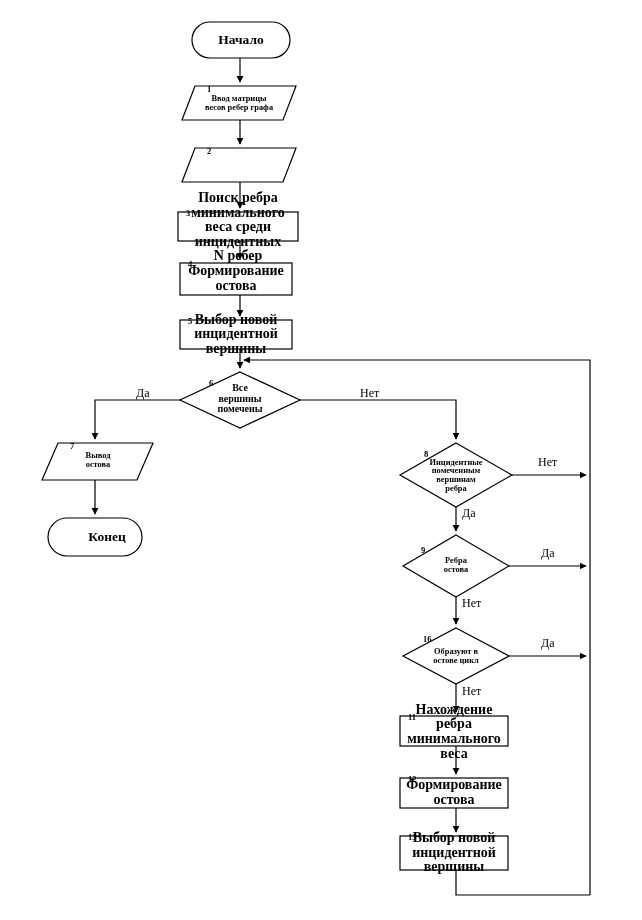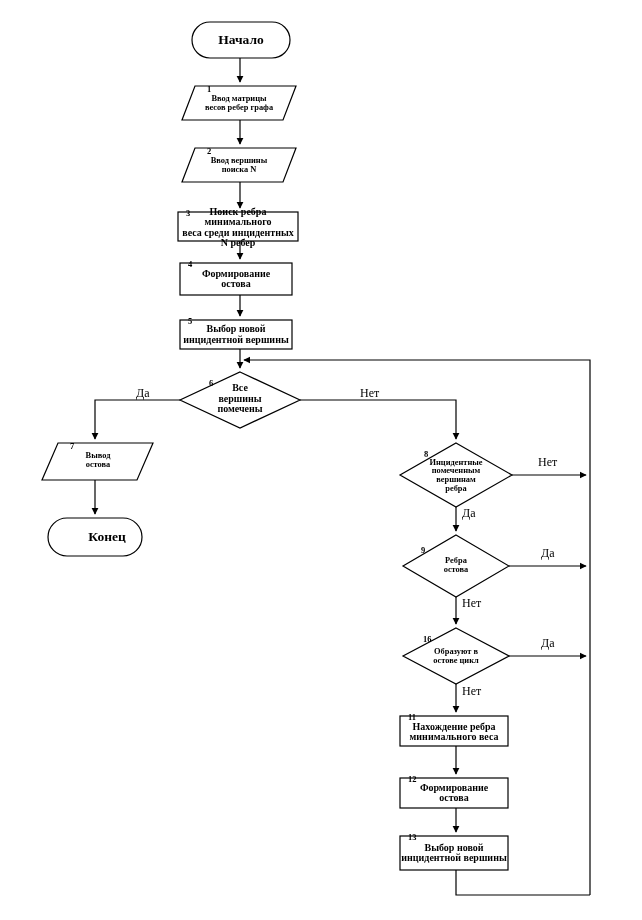--- a/index.html
+++ b/index.html
@@ -42,21 +42,21 @@
     color: #000000;
     line-height: 1.04;
     pointer-events: none;
     white-space: pre-line;
     display: flex;
     align-items: center;
     justify-content: center;
   }
   .term-label { font-size: 13.5px; }
   .io-label   { font-size: 8.4px; }
-  .proc-label { font-size: 10px; font-family: Liberation Serif, serif; }
+  .proc-label { font-size: 14px; font-family: Liberation Serif, serif; }
   .dec-label  { font-size: 8.4px; }
   .dec-label-big { font-size: 10px; }
   .num {
     position: absolute;
     font-family: "Liberation Serif", "DejaVu Serif", serif;
     font-size: 8.5px;
     font-weight: bold;
     color: #000000;
   }
   .edge-label {
@@ -139,22 +139,20 @@
     <path class="conn" d="M 456,870 L 456,895 L 590,895"></path>
     <path class="conn" d="M 590,895 L 590,360 L 244,360" marker-end="url(#arrow)"></path>
   </svg>
 
   <div class="node-label term-label" style="left:192px; top:22px; width:98px; height:36px;">Начало</div>
 
   <div class="node-label io-label" style="left:186px; top:90px; width:106px; height:28px;">Ввод матрицы
 весов ребер графа</div>
   <div class="num" style="left:207px; top:84px;">1</div>
 
-  <div class="node-label io-label" style="left:186px; top:152px; width:106px; height:28px;">Ввод вершины
-поиска N</div>
   <div class="num" style="left:207px; top:146px;">2</div>
 
   <div class="node-label proc-label" style="left:178px; top:214px; width:120px; height:27px;">Поиск ребра минимального
 веса среди инцидентных
 N ребер</div>
   <div class="num" style="left:186px; top:208px;">3</div>
 
   <div class="node-label proc-label" style="left:180px; top:263px; width:112px; height:32px;">Формирование
 остова</div>
   <div class="num" style="left:188px; top:259px;">4</div>

